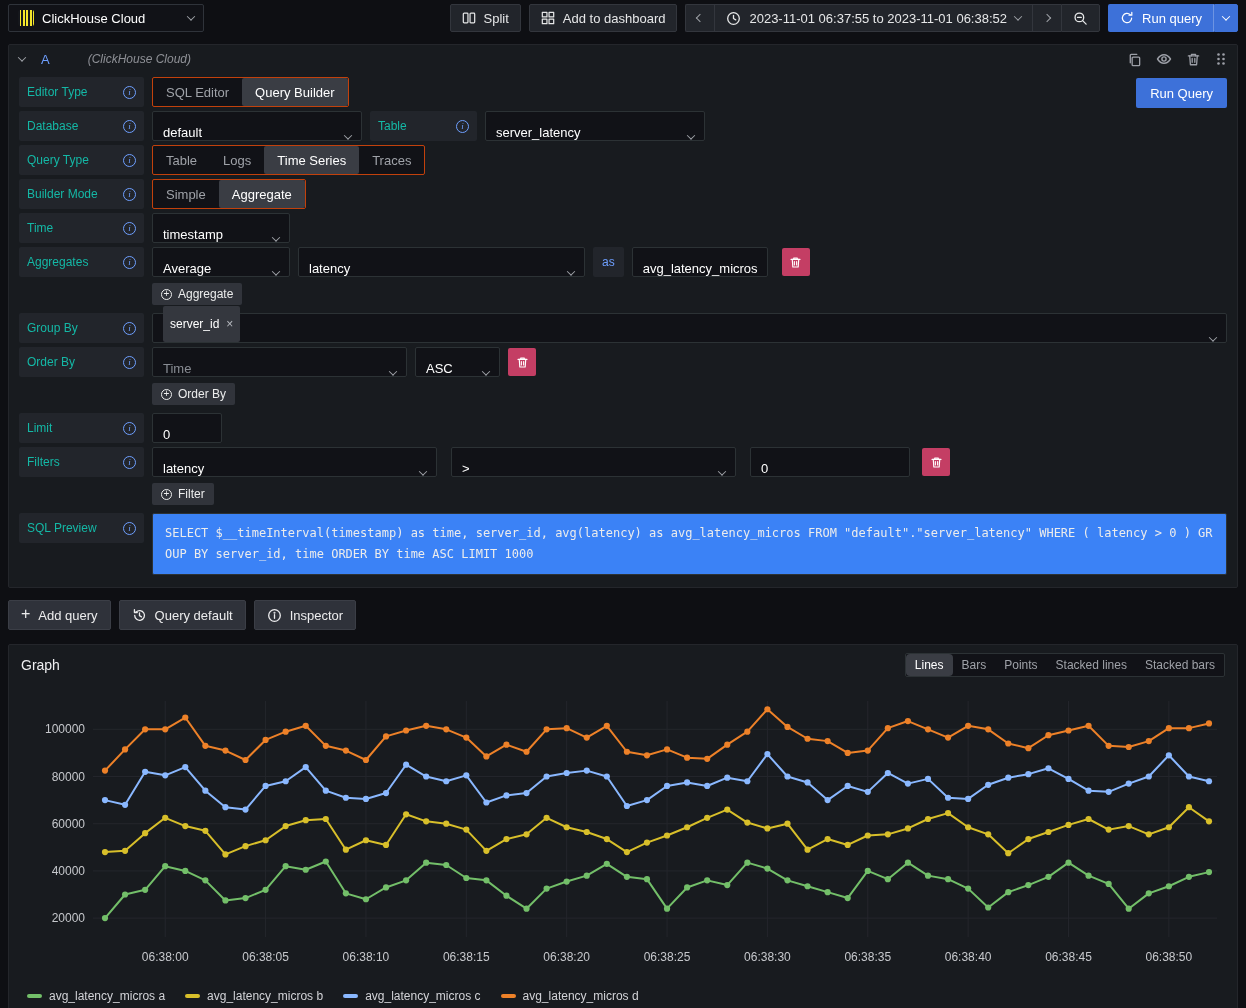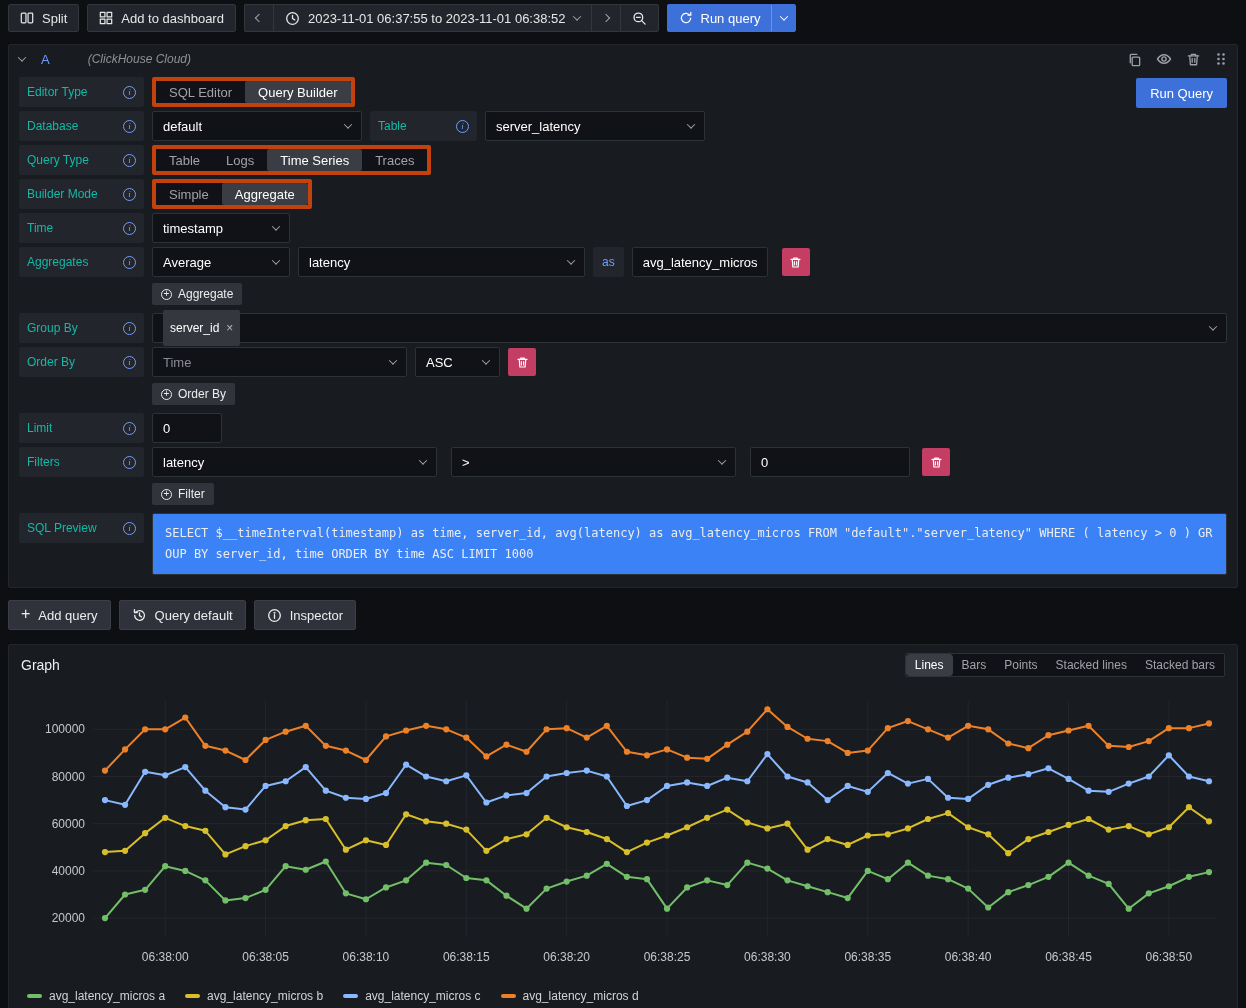--- a/index.html
+++ b/index.html
@@ -55,27 +55,27 @@
     background:#22252b; border-radius:2px; padding:0 8px; margin-right:8px;
     color:#14b8a6; font-size:12px; font-weight:500;
   }
   .row-label.inner { width:107px; margin-left:8px; }
   .info-icon { width:13px; height:13px; flex:none; border:1px solid #6e9fff; border-radius:50%;
     display:flex; align-items:center; justify-content:center; font-size:9px; color:#6e9fff;
     font-family:"Liberation Serif", serif; font-style:italic; }
   .info-icon::after { content:"i"; }
 
   .select, .text-input {
-    height:30px; display:flex; align-items:center; justify-content:space-between; gap:8px;
+    height:30px; display:flex; align-items:flex-end; justify-content:space-between; gap:8px;
     background:#111217; border:1px solid #2c3235; border-radius:2px; padding:0 10px;
     color:#fff; font-size:13px; cursor:pointer; white-space:nowrap;
   }
   .text-input { cursor:text; }
   .placeholder { color:#888c93; }
-  .radio-group { display:flex; align-items:stretch; height:30px; background:#111217; border:4px solid #c2410c; border-radius:2px; overflow:hidden; }
+  .radio-group { display:flex; align-items:stretch; height:30px; background:#111217; border:1px solid #c2410c; border-radius:2px; overflow:hidden; }
   .radio-opt { display:flex; align-items:center; padding:0 13px; color:#9fa2a8; font-weight:500; cursor:pointer; }
   .radio-opt.sel { background:#3a3d44; color:#fff; border-radius:2px; }
   .as-badge { height:30px; display:flex; align-items:center; padding:0 9px; margin:0 8px;
     background:#22252b; border-radius:2px; color:#6e9fff; font-size:12px; font-weight:500; }
   .mini-btn { height:22px; display:flex; align-items:center; gap:6px; padding:0 9px; margin:2px 0 4px;
     background:#31343b; border:none; border-radius:2px; color:#eceded; font-size:12px; font-weight:500; cursor:pointer; }
   .plus-circ { width:11px; height:11px; border:1px solid currentColor; border-radius:50%;
     display:flex; align-items:center; justify-content:center; font-size:10px; line-height:1; }
   .plus-circ::after { content:"+"; margin-top:-1px; }
   .trash-btn { width:28px; height:28px; margin-top:1px; flex:none; display:flex; align-items:center; justify-content:center;
@@ -107,20 +107,25 @@
   .ytick, .xtick { fill:#c6c8cc; font-size:12px; font-family:"Liberation Sans", sans-serif; }
   .legend { display:flex; align-items:center; gap:20px; padding:4px 0 0 6px; }
   .legend-item { display:flex; align-items:center; gap:7px; cursor:pointer; }
   .legend-swatch { width:15px; height:4px; border-radius:2px; }
   .legend-label { font-size:12px; color:#d2d3d7; }
 </style>
 </head>
 <body>
 
 <div class="topbar">
+  <div class="ds-picker">
+    <span class="ds-logo"></span>
+    <span class="ds-name">ClickHouse Cloud</span>
+    <span class="chev"></span>
+  </div>
   <div class="tb-right">
     <button class="tb-btn">
       <svg class="icon" width="14" height="14" viewBox="0 0 16 16">
           <rect x="1.5" y="2.5" width="5.3" height="11" rx="1"></rect>
           <rect x="9.2" y="2.5" width="5.3" height="11" rx="1"></rect>
         </svg>
       <span>Split</span>
     </button>
     <button class="tb-btn">
       <svg class="icon" width="14" height="14" viewBox="0 0 16 16">

